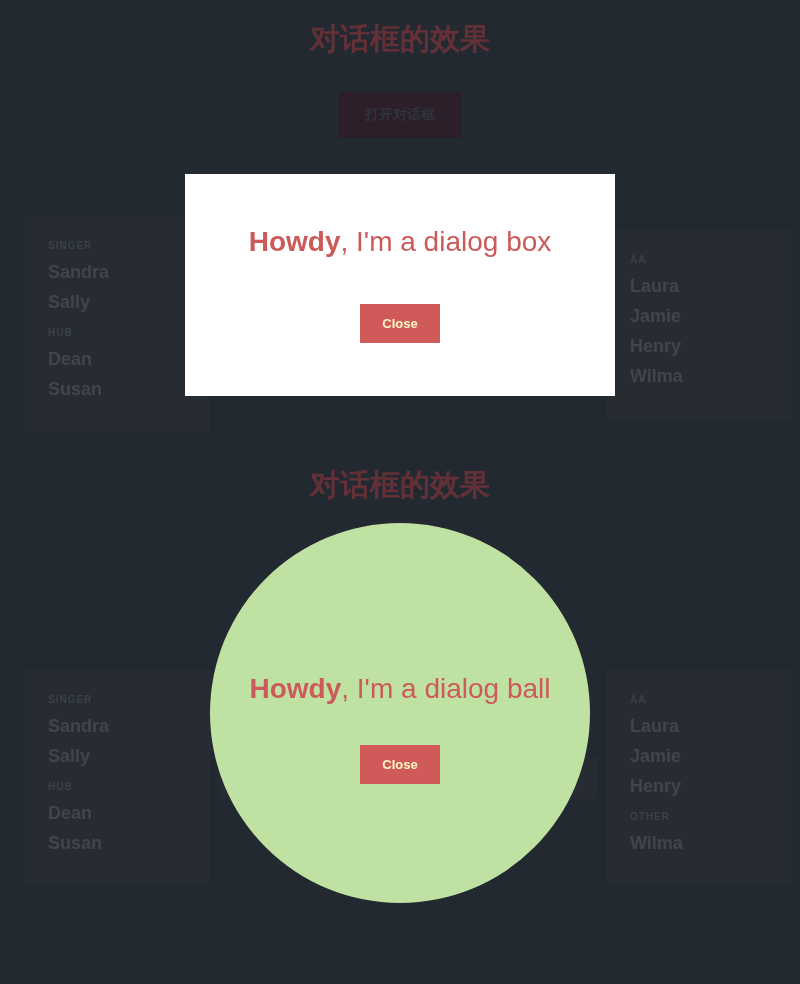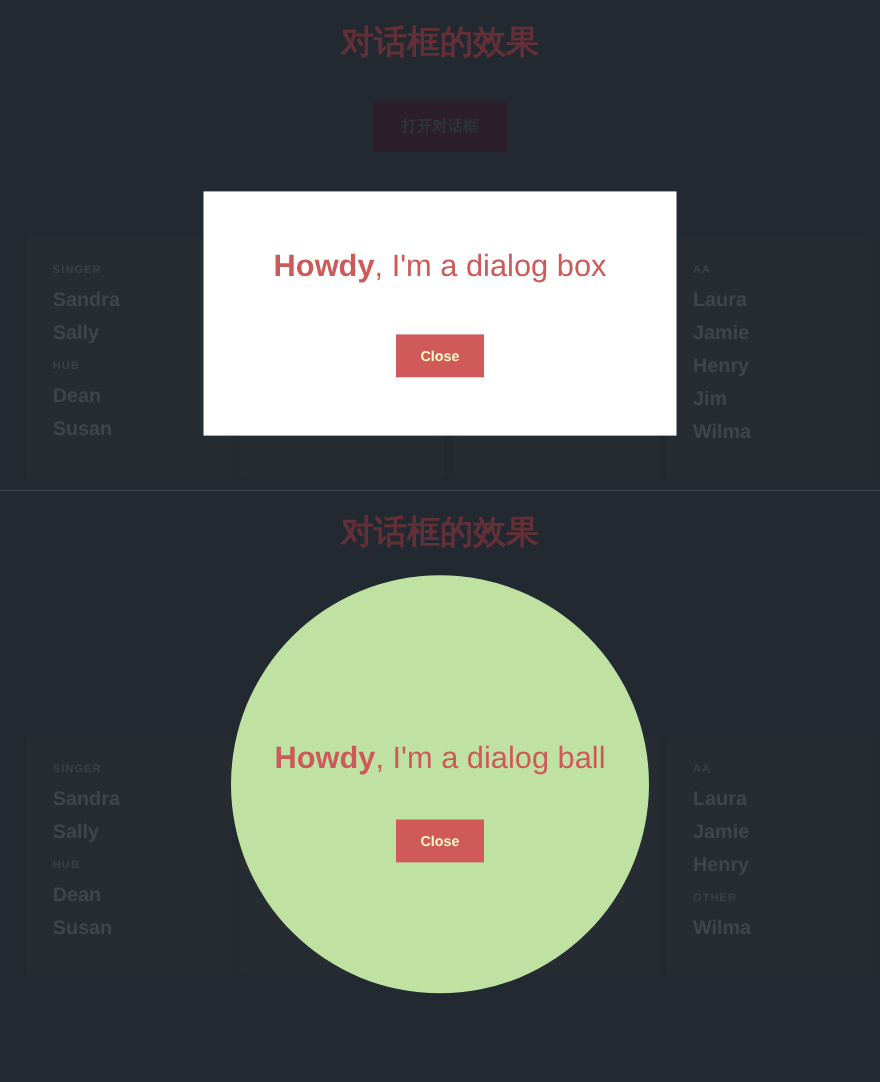--- a/index.html
+++ b/index.html
@@ -34,20 +34,21 @@
     padding: 14px 26px;
     cursor: pointer;
   }
 
   .columns {
     position: absolute;
     left: 24px; right: 8px;
     top: 216px;
     display: flex;
     gap: 8px;
+    align-items: center;
   }
   .sec2 .columns { top: 670px; }
   
   .sec1 .columns { top: 216px; }
   .sec2 .columns { top: 670px - 446px; } 
 
   .card {
     flex: 1;
     background: #40474f;
     border-radius: 2px;
@@ -144,21 +145,20 @@
       <div class="nm">Dean</div>
       <div class="nm">Susan</div>
     </div>
     <div class="card"></div>
     <div class="card"></div>
     <div class="card">
       <div class="lbl">AA</div>
       <div class="nm">Laura</div>
       <div class="nm">Jamie</div>
       <div class="nm">Henry</div>
-      <div class="nm">Jim</div>
       <div class="nm">Wilma</div>
     </div>
   </div>
 
   <div class="overlay"></div>
 </div>
 
 <div class="section sec2">
 
   <h2 class="title">对话框的效果</h2>

